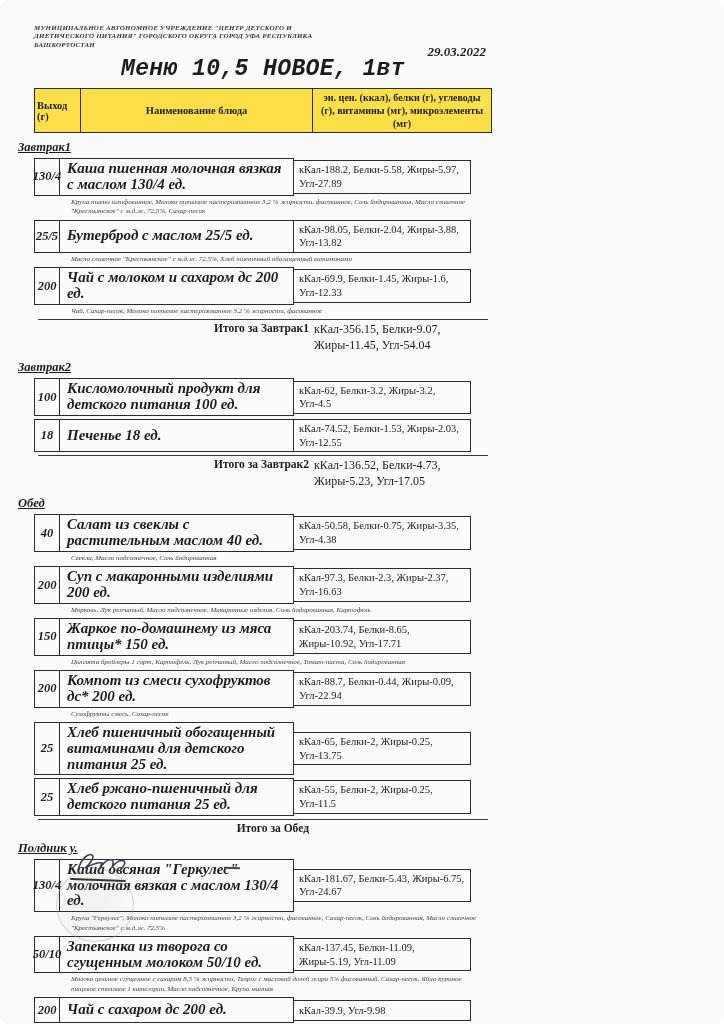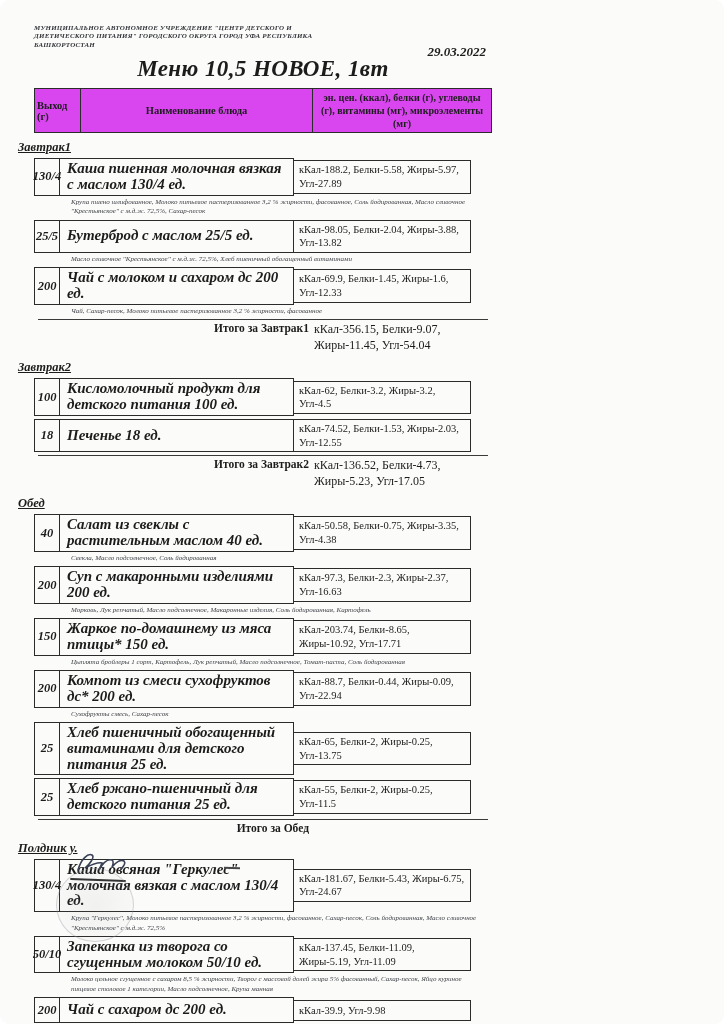--- a/index.html
+++ b/index.html
@@ -12,23 +12,23 @@
     color: #1c1c1c;
     overflow: hidden;
     border-radius: 9px;
   }
   .content { position: absolute; left: 34px; top: 24px; width: 458px; }
 
   .org { width: 290px; font-size: 7px; font-style: italic; font-weight: 600;
          line-height: 1.2; letter-spacing: 0.2px; color: #34363c; text-transform: uppercase; }
   .date { position: absolute; right: 6px; top: 20px; font-weight: bold; font-style: italic; font-size: 13px; }
   .title { text-align: center; font-size: 23px; font-weight: bold; font-style: italic;
-           margin: 7px 0 6px; letter-spacing: 0.4px; }
-
-  .thead { display: flex; align-items: stretch; border: 1.8px solid #2b2b2b; background: #d946ef; }
+           margin: 7px 0 6px; letter-spacing: 0.4px; font-family: Liberation Mono, monospace; }
+
+  .thead { display: flex; align-items: stretch; border: 1.8px solid #2b2b2b; background: #fde047; }
   .th { font-weight: bold; }
   .th-portion { width: 46px; border-right: 1.6px solid #2b2b2b; display: flex; align-items: center;
                 justify-content: center; font-size: 10.5px; padding: 2px; }
   .th-dish { flex: 1; border-right: 1.6px solid #2b2b2b; display: flex; align-items: center;
              justify-content: center; font-size: 10.5px; }
   .th-nutrition { width: 178px; font-size: 10px; text-align: center; padding: 2px 6px;
                   line-height: 1.3; display: flex; align-items: center; justify-content: center; }
 
   .section-label-wrap { text-align: left; margin: 4px 0 3px; transform: translateX(-16px); }
   .section-label { font-weight: bold; font-style: italic; text-decoration: underline; font-size: 12.5px; }

